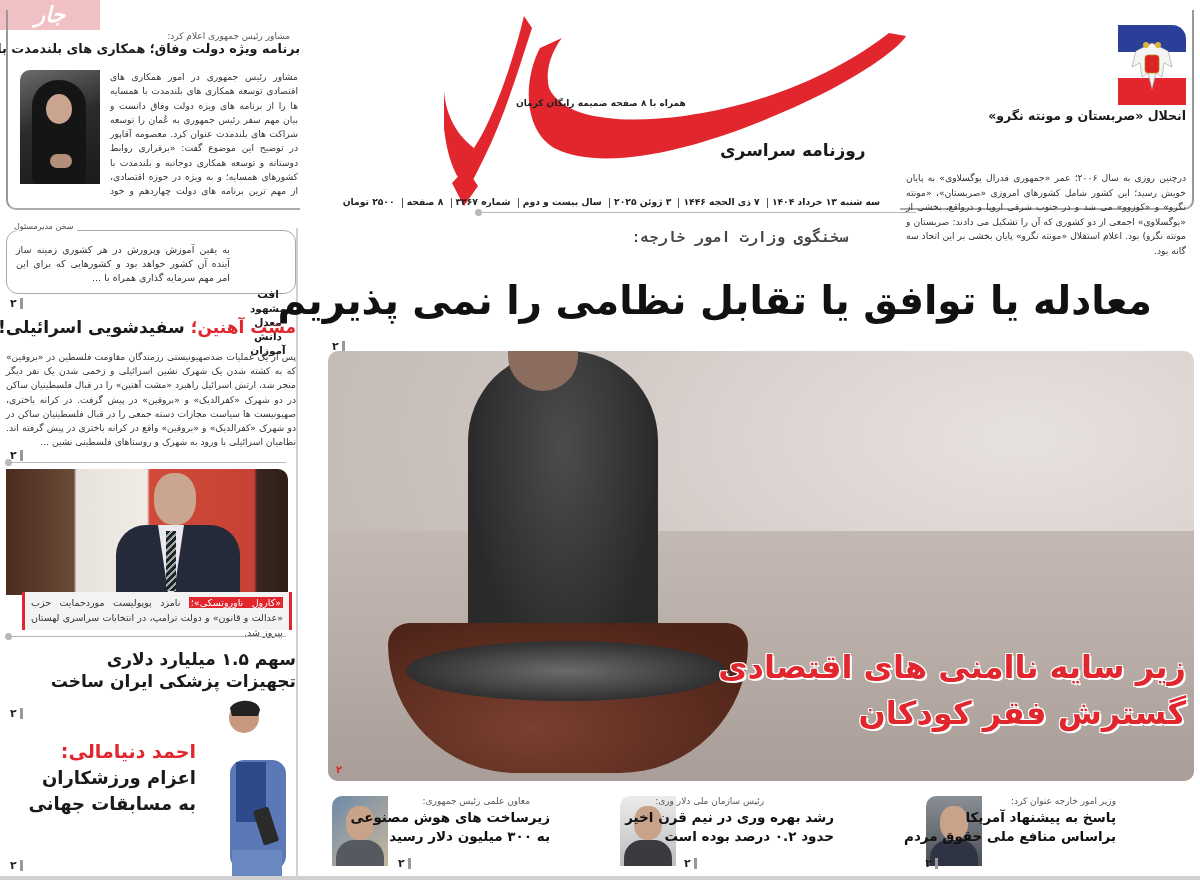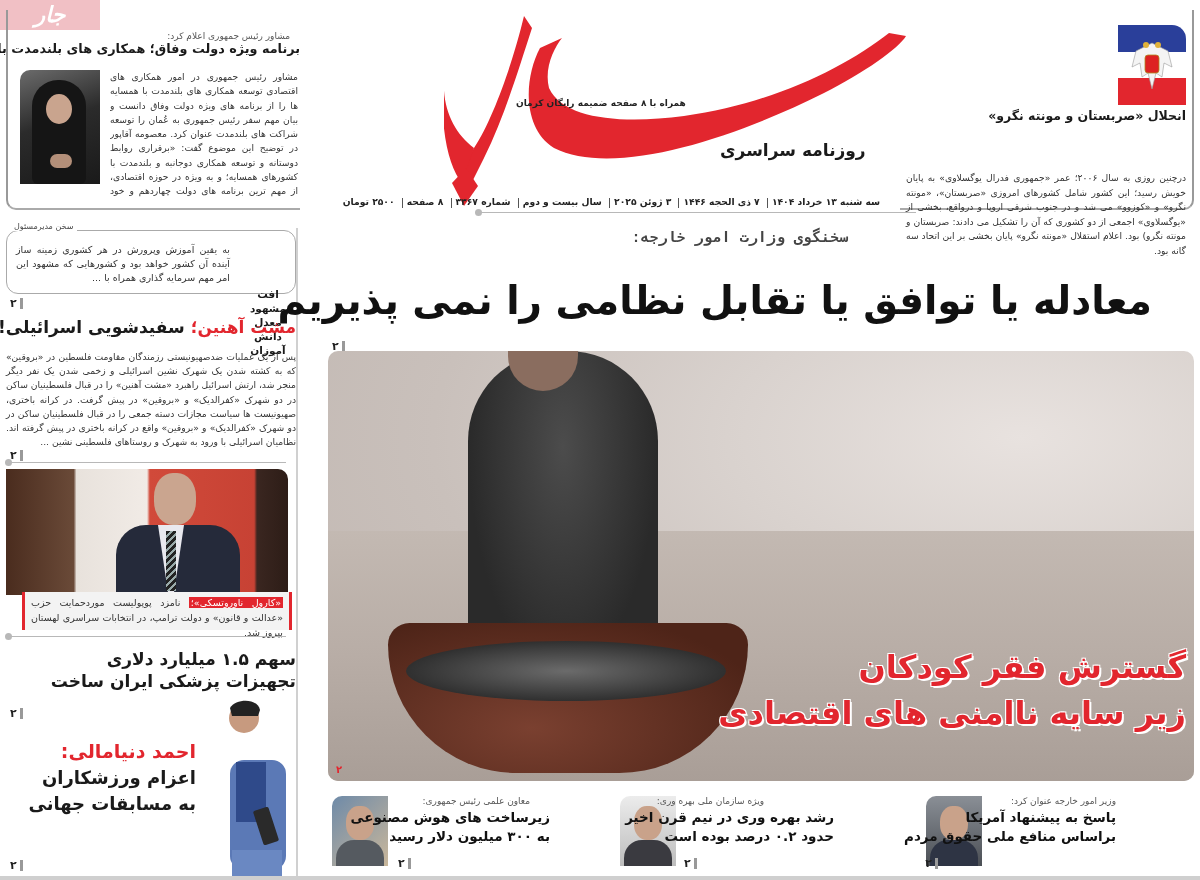--- a/index.html
+++ b/index.html
@@ -136,21 +136,21 @@
       <circle cx="16" cy="8" r="3" fill="#e0b23a"></circle>
         <circle cx="28" cy="8" r="3" fill="#e0b23a"></circle>
     </svg>
   </div>
   <div class="abs yugo-title rtl">انحلال «صربستان و مونته نگرو»</div>
   <div class="abs yugo-body rtl just">درچنین روزی به سال ۲۰۰۶؛ عمر «جمهوری فدرال یوگسلاوی» به پایان خویش رسید؛ این کشور شامل کشورهای امروزی «صربستان»، «مونته نگرو» و «کوزوو» می شد و در جنوب شرقی اروپا و درواقع، بخشی از «یوگسلاوی» اجمعی از دو کشوری که آن را تشکیل می دادند: صربستان و مونته نگرو) بود. اعلام استقلال «مونته نگرو» پایان بخشی بر این اتحاد سه گانه بود.</div>
 
   <div class="abs editorial"></div>
   <div class="abs editorial-kicker">سخن مدیرمسئول</div>
   <div class="abs editorial-title">افت مشهود معدل دانش آموزان</div>
-  <div class="abs editorial-body rtl just">به یقین آموزش وپرورش در هر کشوری زمینه ساز آینده آن کشور خواهد بود و کشورهایی که مشهود این امر مهم سرمایه گذاری همراه با ...</div>
+  <div class="abs editorial-body rtl just">به یقین آموزش وپرورش در هر کشوری زمینه ساز آینده آن کشور خواهد بود و کشورهایی که برای این امر مهم سرمایه گذاری همراه با ...</div>
   <div class="abs" style="left:10px;top:294px;"><span class="pageref">۲</span></div>
 
   <div class="abs mosht-title rtl">
     <span class="red">مشت آهنین؛</span><span> سفیدشویی اسرائیلی!</span>
   </div>
   <div class="abs mosht-body rtl just">پس از یک عملیات ضدصهیونیستی رزمندگان مقاومت فلسطین در «بروقین» که به کشته شدن یک شهرک نشین اسرائیلی و زخمی شدن یک نفر دیگر منجر شد، ارتش اسرائیل راهبرد «مشت آهنین» را در قبال فلسطینیان ساکن در دو شهرک «کفرالدیک» و «بروقین» در پیش گرفت. در کرانه باختری، صهیونیست ها سیاست مجازات دسته جمعی را در قبال فلسطینیان ساکن در دو شهرک «کفرالدیک» و «بروقین» واقع در کرانه باختری در پیش گرفته اند. نظامیان اسرائیلی با ورود به شهرک و روستاهای فلسطینی نشین ...</div>
   <div class="abs" style="left:10px;top:446px;"><span class="pageref">۲</span></div>
   <div class="rule rule-dot" style="left:8px;top:462px;width:278px;"></div>
 
   <div class="abs photo-karol">
@@ -191,43 +191,43 @@
   <div class="abs" style="left:332px;top:337px;"><span class="pageref">۲</span></div>
 
   <div class="abs main-photo">
     <div class="ground"></div>
     <div class="girl-robe"></div>
     <div class="face"></div>
     <div class="bowl"></div>
     <div class="coal"></div>
   </div>
   <div class="abs photo-title rtl">
+    <div>زیر سایه ناامنی های اقتصادی</div>
     <div>گسترش فقر کودکان</div>
-    <div>زیر سایه ناامنی های اقتصادی</div>
   </div>
   <div class="abs" style="left:336px;top:764px;font-size:10px;color:#e2262e;font-weight:bold;">۲</div>
 
   <div class="abs bottom-item" style="left:920px;width:276px;">
     <div class="thumb" style="left:6px;">
         <div class="bg" style="background:linear-gradient(180deg,#8a8f96,#4b4f55);"></div>
         <div class="b"></div>
         <div class="h"></div>
       </div>
     <div class="k" style="right:80px;top:2px;">وزیر امور خارجه عنوان کرد:</div>
     <div class="t" style="right:80px;top:14px;">پاسخ به پیشنهاد آمریکا</div>
     <div class="t" style="right:80px;top:33px;">براساس منافع ملی حقوق مردم</div>
     <div style="position:absolute;right:258px;top:60px;"><span class="pageref">۲</span></div>
   </div>
   <div class="abs bottom-item" style="left:614px;width:300px;">
     <div class="thumb" style="left:6px;">
         <div class="bg" style="background:linear-gradient(180deg,#ececec,#bdbdbd);"></div>
         <div class="b" style="background:#3a3a40;"></div>
         <div class="h"></div>
       </div>
-    <div class="k" style="right:150px;top:2px;">ویژه سازمان ملی بهره وری:</div>
+    <div class="k" style="right:150px;top:2px;">رئیس سازمان ملی دلار وری:</div>
     <div class="t" style="right:80px;top:14px;">رشد بهره وری در نیم قرن اخیر</div>
     <div class="t" style="right:80px;top:33px;">حدود ۰.۲ درصد بوده است</div>
     <div style="position:absolute;left:70px;top:60px;"><span class="pageref">۲</span></div>
   </div>
   <div class="abs bottom-item" style="left:326px;width:284px;">
     <div class="thumb" style="left:6px;">
         <div class="bg" style="background:linear-gradient(135deg,#6e8aa8,#c9b79b);"></div>
         <div class="b" style="background:#555a60;"></div>
         <div class="h"></div>
       </div>

